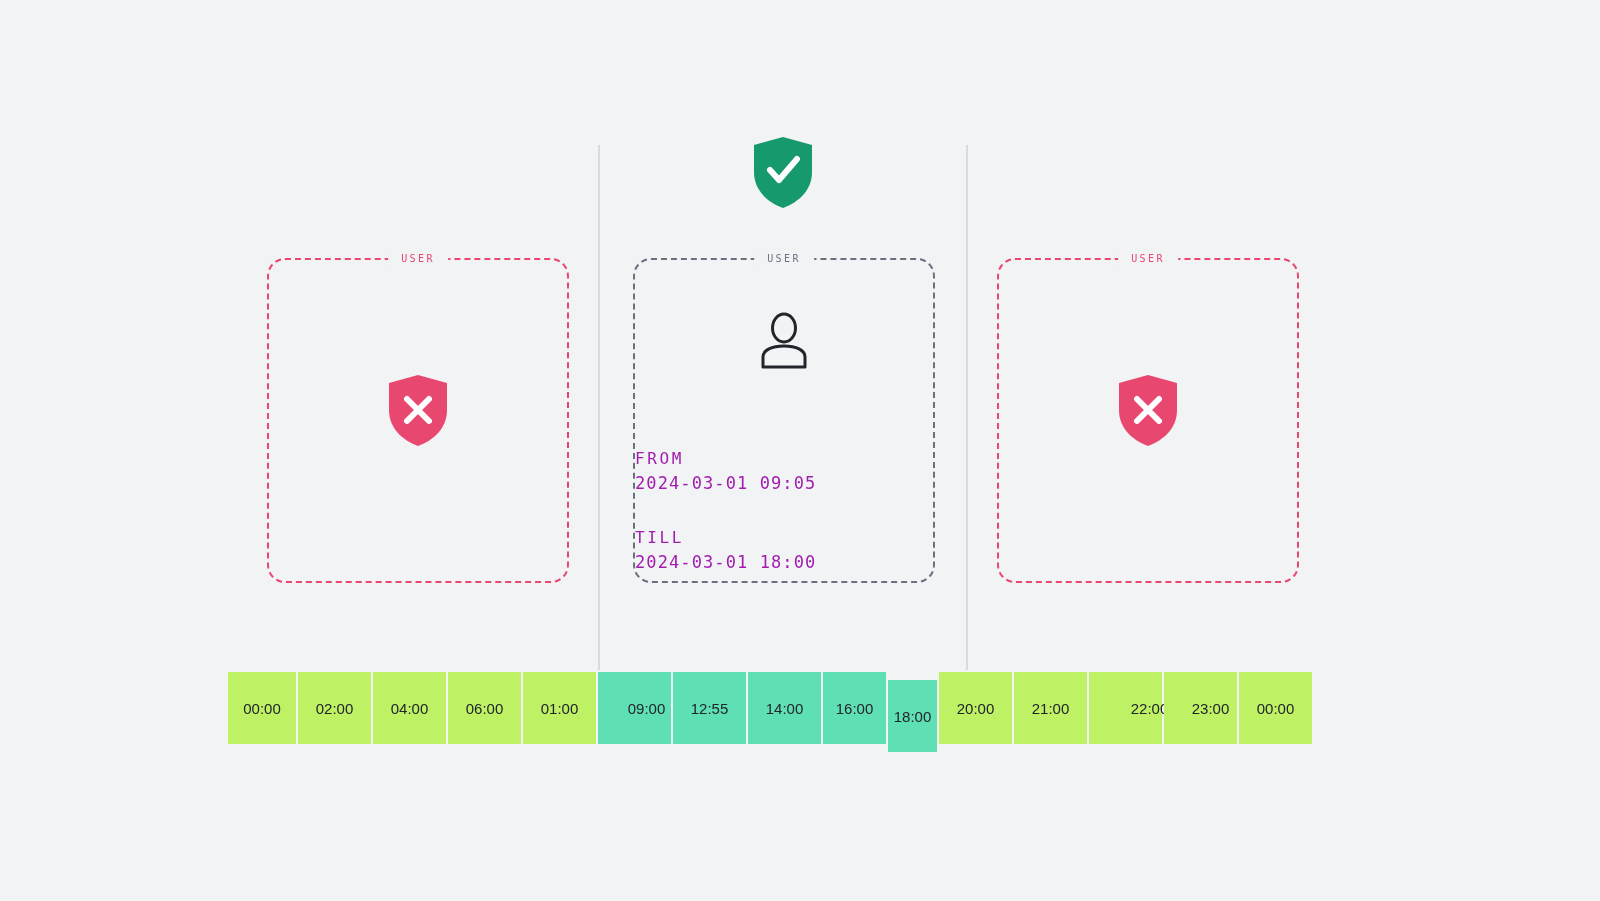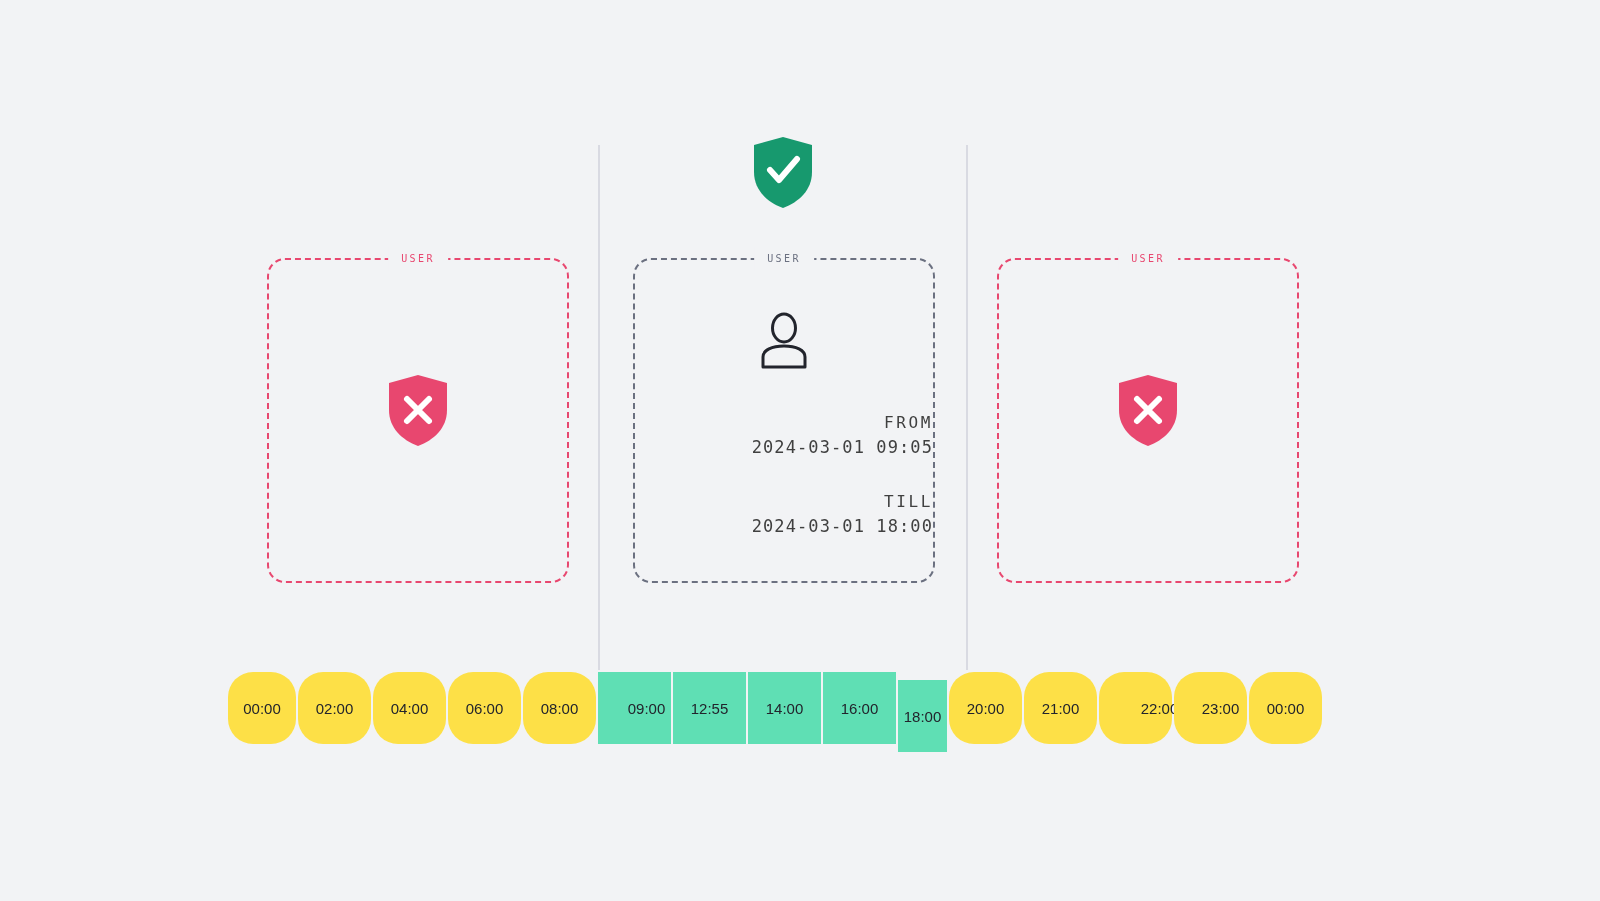--- a/index.html
+++ b/index.html
@@ -96,23 +96,24 @@
     width: 54px;
     height: 58px;
   }
   .avatar-icon svg { display: block; width: 100%; height: 100%; }
 
   
   .time-block {
     position: absolute;
     left: 0;
     width: 100%;
-    text-align: right;
+    text-align: left;
     font-family: "DejaVu Sans Mono", "Liberation Mono", monospace;
-    color: #404040;
+    color: #a21caf;
+    margin-top: 36px;
   }
   .time-block.from-block { top: 152px; }
   .time-block.till-block { top: 231px; }
 
   .time-label {
     display: block;
     font-size: 16px;
     letter-spacing: 2.6px;
     line-height: 22px;
   }
@@ -138,21 +139,21 @@
     margin-right: 2px;
     display: flex;
     align-items: center;
     justify-content: center;
     font-family: "Liberation Sans", sans-serif;
     font-size: 15px;
     color: #22242C;
     box-sizing: border-box;
   }
   .seg:last-child { margin-right: 0; }
-  .seg-off { background: #fde047; border-radius: 25px; }
+  .seg-off { background: #bef264; }
   .seg-on  { background: #5FDFB4; }
 </style>
 </head>
 <body>
 
 <div id="stage">
 
   <div class="boundary-line boundary-left"></div>
   <div class="boundary-line boundary-right"></div>
 
@@ -216,32 +217,32 @@
       <div class="seg seg-off" style="width: 73px;">
         <span>02:00</span>
       </div>
       <div class="seg seg-off" style="width: 73px;">
         <span>04:00</span>
       </div>
       <div class="seg seg-off" style="width: 73px;">
         <span>06:00</span>
       </div>
       <div class="seg seg-off" style="width: 73px;">
-        <span>08:00</span>
+        <span>01:00</span>
       </div>
       <div class="seg seg-on" style="width: 73px; padding-left: 24px;">
         <span>09:00</span>
       </div>
       <div class="seg seg-on" style="width: 73px;">
         <span>12:55</span>
       </div>
       <div class="seg seg-on" style="width: 73px;">
         <span>14:00</span>
       </div>
-      <div class="seg seg-on" style="width: 73px;">
+      <div class="seg seg-on" style="width: 63px;">
         <span>16:00</span>
       </div>
       <div class="seg seg-on" style="width: 49px; margin-top: 8px;">
         <span>18:00</span>
       </div>
       <div class="seg seg-off" style="width: 73px;">
         <span>20:00</span>
       </div>
       <div class="seg seg-off" style="width: 73px;">
         <span>21:00</span>

